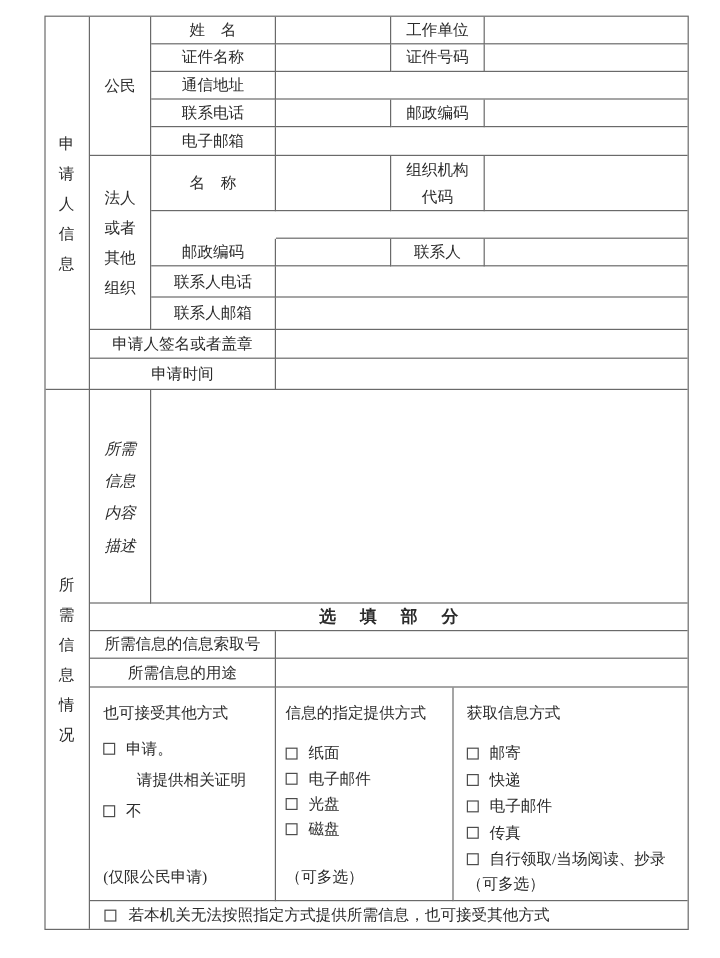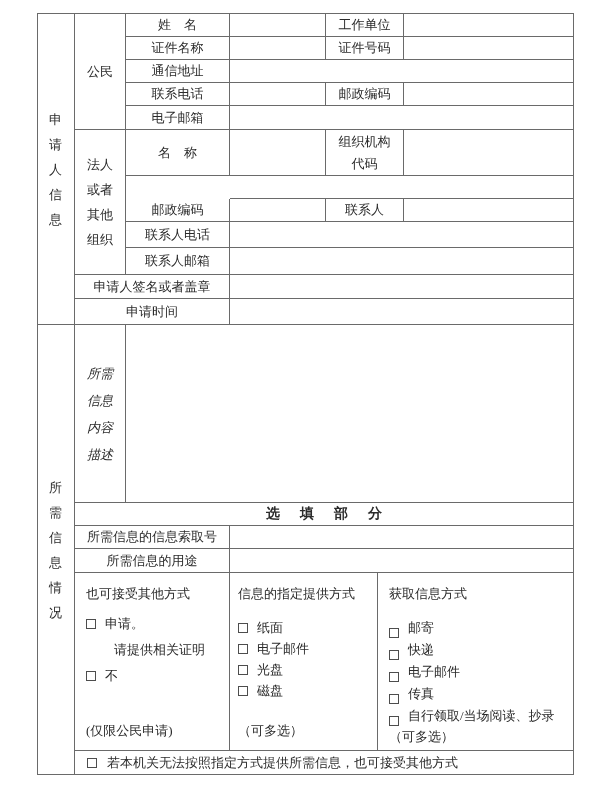--- a/index.html
+++ b/index.html
@@ -33,21 +33,21 @@
   .panel{
     width:100%;height:100%;
     display:flex;flex-direction:column;align-items:flex-start;justify-content:flex-start;
     padding:11px 4px 10px 11px;
   }
   .panel-mid{padding-left:8px;}
   .panel-title{line-height:20px;margin-bottom:10px;}
   .panel-mid .panel-title,.panel-right .panel-title{margin-bottom:14px;}
   .opt{display:flex;align-items:center;line-height:20px;margin-bottom:6px;}
   .panel-mid .opt{margin-bottom:1px;}
-  .panel-right .opt{margin-bottom:2px;align-items:flex-end;}
+  .panel-right .opt{margin-bottom:2px;}
   .opt-note{padding-left:28px;}
   .cb{
     width:10px;height:10px;border:1px solid #4d4d4d;background:#fff;
     display:inline-block;margin-right:9px;flex:0 0 auto;
   }
   .footnote{margin-top:auto;line-height:18px;}
   .fallback-row{justify-content:flex-start;padding-left:12px;}
   .fallback-row .cb{margin-right:10px;}
 </style>
 </head>

